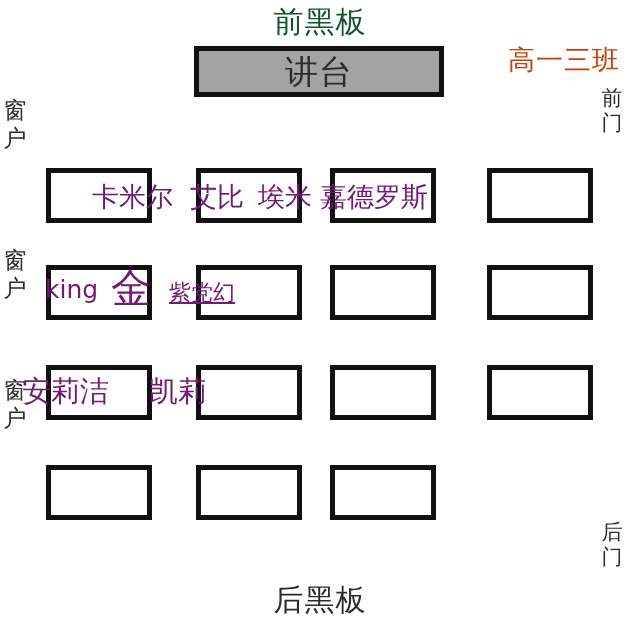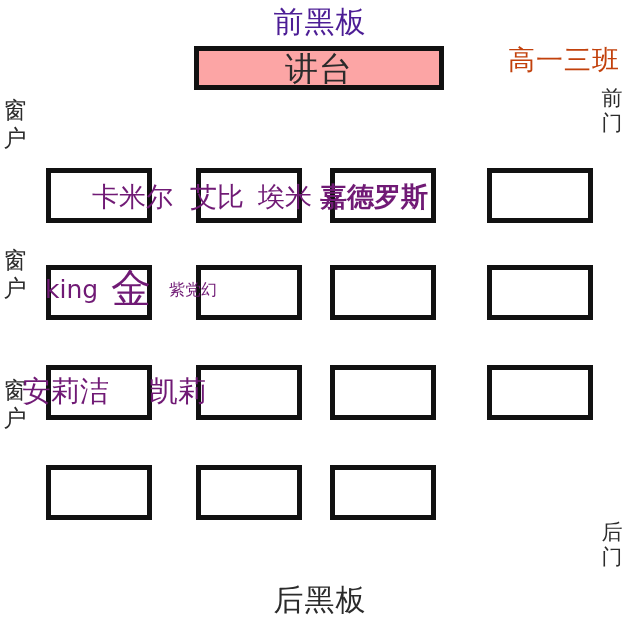--- a/index.html
+++ b/index.html
@@ -17,41 +17,41 @@
   }
   .abs { position: absolute; }
 
   
   #front-blackboard-label {
     left: 0; right: 0; top: 4px;
     text-align: center;
     font-size: 30px;
     line-height: 36px;
     letter-spacing: 1px;
-    color: #4c1d95;
+    color: #14532d;
   }
   #back-blackboard-label {
     left: 0; right: 0; top: 582px;
     text-align: center;
     font-size: 30px;
     line-height: 36px;
     letter-spacing: 1px;
     color: #2b2b2b;
   }
 
   
   #podium {
     left: 194px; top: 46px;
-    width: 250px; height: 44px;
+    width: 250px; height: 51px;
     border: 5px solid #111111;
     box-sizing: border-box;
     display: flex;
     align-items: center;
     justify-content: center;
-    background: #fca5a5;
+    background: #a3a3a3;
   }
   #podium .podium-text {
     font-size: 33px;
     line-height: 33px;
     color: #2b2b2b;
     letter-spacing: 1px;
   }
 
   
   #class-name {
@@ -99,33 +99,34 @@
   
   .student-name {
     white-space: nowrap;
     color: #701a75;
     line-height: 1;
   }
   .name-row1 { font-size: 27px; top: 183px; }
   #name-kamier   { left: 92px; }
   #name-aibi     { left: 190px; }
   #name-aimi     { left: 258px; }
-  #name-jiadeluosi { left: 320px; font-weight: bold; }
+  #name-jiadeluosi { left: 320px; }
 
   #name-king {
     left: 45px; top: 277px;
     font-size: 25px;
   }
   #name-jin {
     left: 111px; top: 268px;
     font-size: 40px;
   }
   #name-zidanghuan {
     left: 169px; top: 282px;
-    font-size: 16px;
+    font-size: 22px;
+    text-decoration: underline;
   }
 
   #name-anlijie {
     left: 22px; top: 377px;
     font-size: 29px;
   }
   #name-kaili {
     left: 116px; top: 377px;
     font-size: 29px;
     margin-left: 33px;

